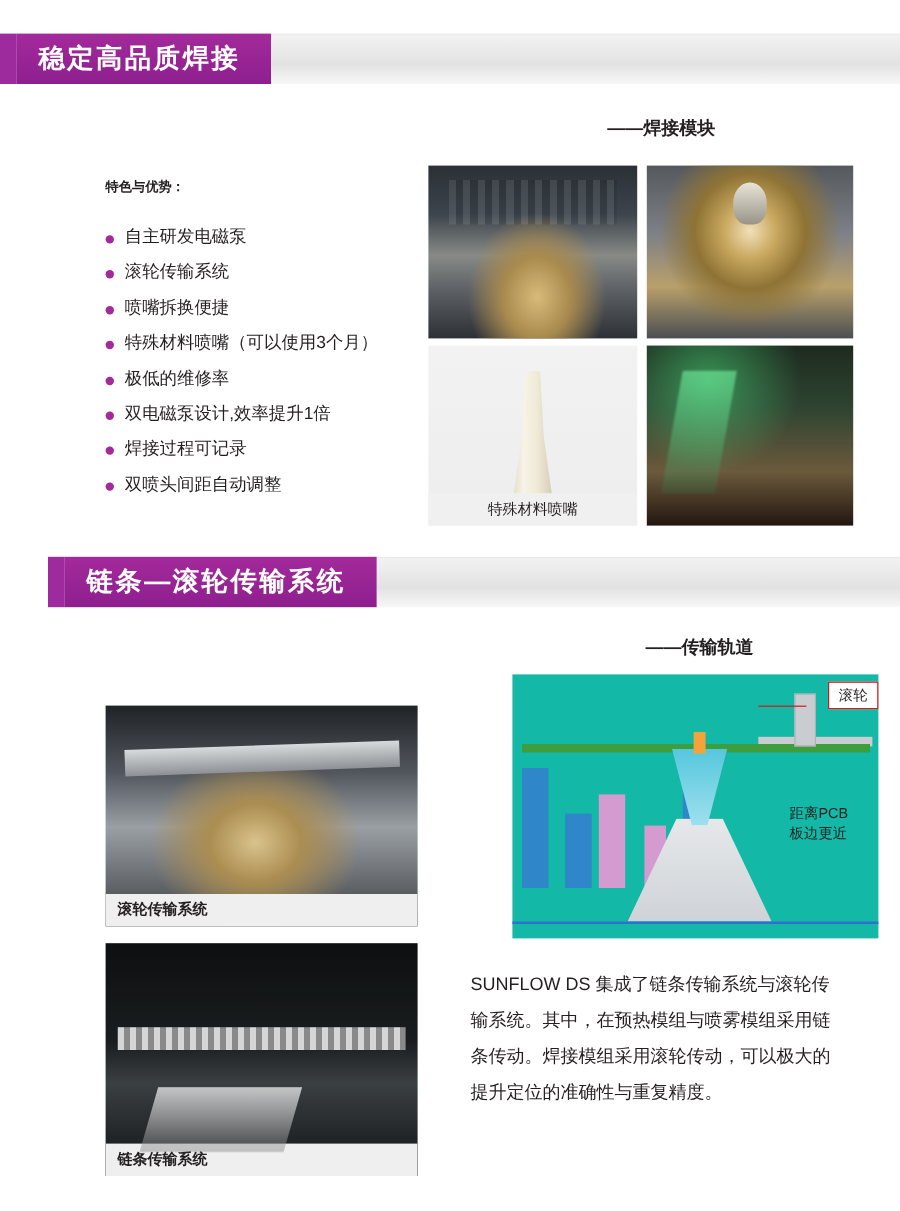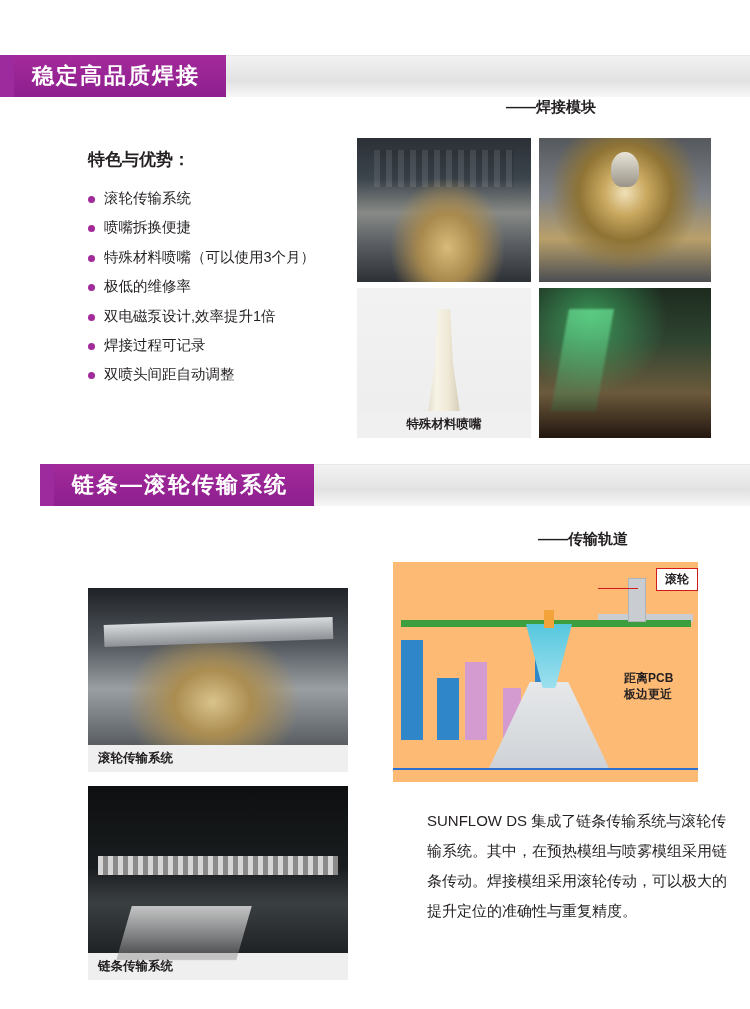--- a/index.html
+++ b/index.html
@@ -58,21 +58,21 @@
     font-weight: bold;
     color: #231f20;
     white-space: nowrap;
   }
 
   
   .features-title {
     position: absolute;
     left: 88px;
     top: 148px;
-    font-size: 17px;
+    font-size: 11px;
     font-weight: bold;
     color: #231f20;
   }
   .features-list {
     position: absolute;
     left: 88px;
     top: 190px;
     width: 270px;
   }
   .feature-item {
@@ -174,26 +174,25 @@
     content:"";
     position:absolute; left:14%; top:62%; width:46%; height:28%;
     background: linear-gradient(180deg,rgba(220,220,220,.85),rgba(120,120,120,.4));
     transform: skewX(-16deg);
     filter: blur(.5px);
   }
 
   
   .diagram {
     position: absolute;
-    left: 393px;
+    left: 427px;
     top: 562px;
     width: 305px;
     height: 220px;
-    background: #fdba74;
-    font-weight: bold;
+    background: #14b8a6;
   }
   .dg-baseline {
     position: absolute; left: 0; bottom: 12px; width: 100%; height: 2px; background: #2f6fd0;
   }
   .dg-table {
     position: absolute; left: 8px; top: 58px; width: 290px; height: 7px; background: #3d9e3d;
   }
   .dg-table2 {
     position: absolute; left: 205px; top: 52px; width: 95px; height: 8px; background: #c9cdd2;
   }
@@ -225,45 +224,49 @@
     background: linear-gradient(180deg,#56c7de,#9ee0ee);
     clip-path: polygon(0% 0%, 100% 0%, 64% 100%, 36% 100%);
   }
   .dg-nozzle {
     position: absolute; left: 151px; top: 48px; width: 10px; height: 18px; background: #f2a33a;
   }
 
   
   .para {
     position: absolute;
-    left: 427px;
+    left: 392px;
     top: 806px;
     width: 300px;
     font-size: 15px;
     line-height: 2.0;
     color: #231f20;
   }
 </style>
 </head>
 <body>
 
 <div class="page">
 
-  <div class="section-bar" style="top:28px;margin-top:27px;">
+  <div class="section-bar" style="top:28px;">
     <div class="bar-left-stub"></div>
     <div class="bar-title">稳定高品质焊接</div>
     <div class="bar-tail"></div>
   </div>
 
   <div class="sub-heading" style="left:506px; top:98px;">——焊接模块</div>
 
   <div class="features-title">特色与优势：</div>
   <div class="features-list">
     <div class="feature-item">
       <span class="feature-dot"></span>
+      <span>自主研发电磁泵</span>
+    </div>
+    <div class="feature-item">
+      <span class="feature-dot"></span>
       <span>滚轮传输系统</span>
     </div>
     <div class="feature-item">
       <span class="feature-dot"></span>
       <span>喷嘴拆换便捷</span>
     </div>
     <div class="feature-item">
       <span class="feature-dot"></span>
       <span>特殊材料喷嘴（可以使用3个月）</span>
     </div>
@@ -284,21 +287,21 @@
       <span>双喷头间距自动调整</span>
     </div>
   </div>
 
   <div class="photo p1" style="left:357px; top:138px; width:174px; height:144px;"></div>
 
   <div class="photo p2" style="left:539px; top:138px; width:172px; height:144px;"></div>
 
   <div class="photo p3" style="left:357px; top:288px; width:174px; height:150px;">
     <div class="nozzle"></div>
-    <div class="cap" style="background:#f0f0f0; text-align:center; padding-left:0; font-weight:bold;">特殊材料喷嘴</div>
+    <div class="cap" style="background:#f0f0f0; text-align:center; padding-left:0; font-weight:normal;">特殊材料喷嘴</div>
   </div>
 
   <div class="photo p4" style="left:539px; top:288px; width:172px; height:150px;"></div>
 
   <div class="section-bar" style="top:464px;padding-left:40px;">
     <div class="bar-left-stub"></div>
     <div class="bar-title">链条—滚轮传输系统</div>
     <div class="bar-tail"></div>
   </div>
 

